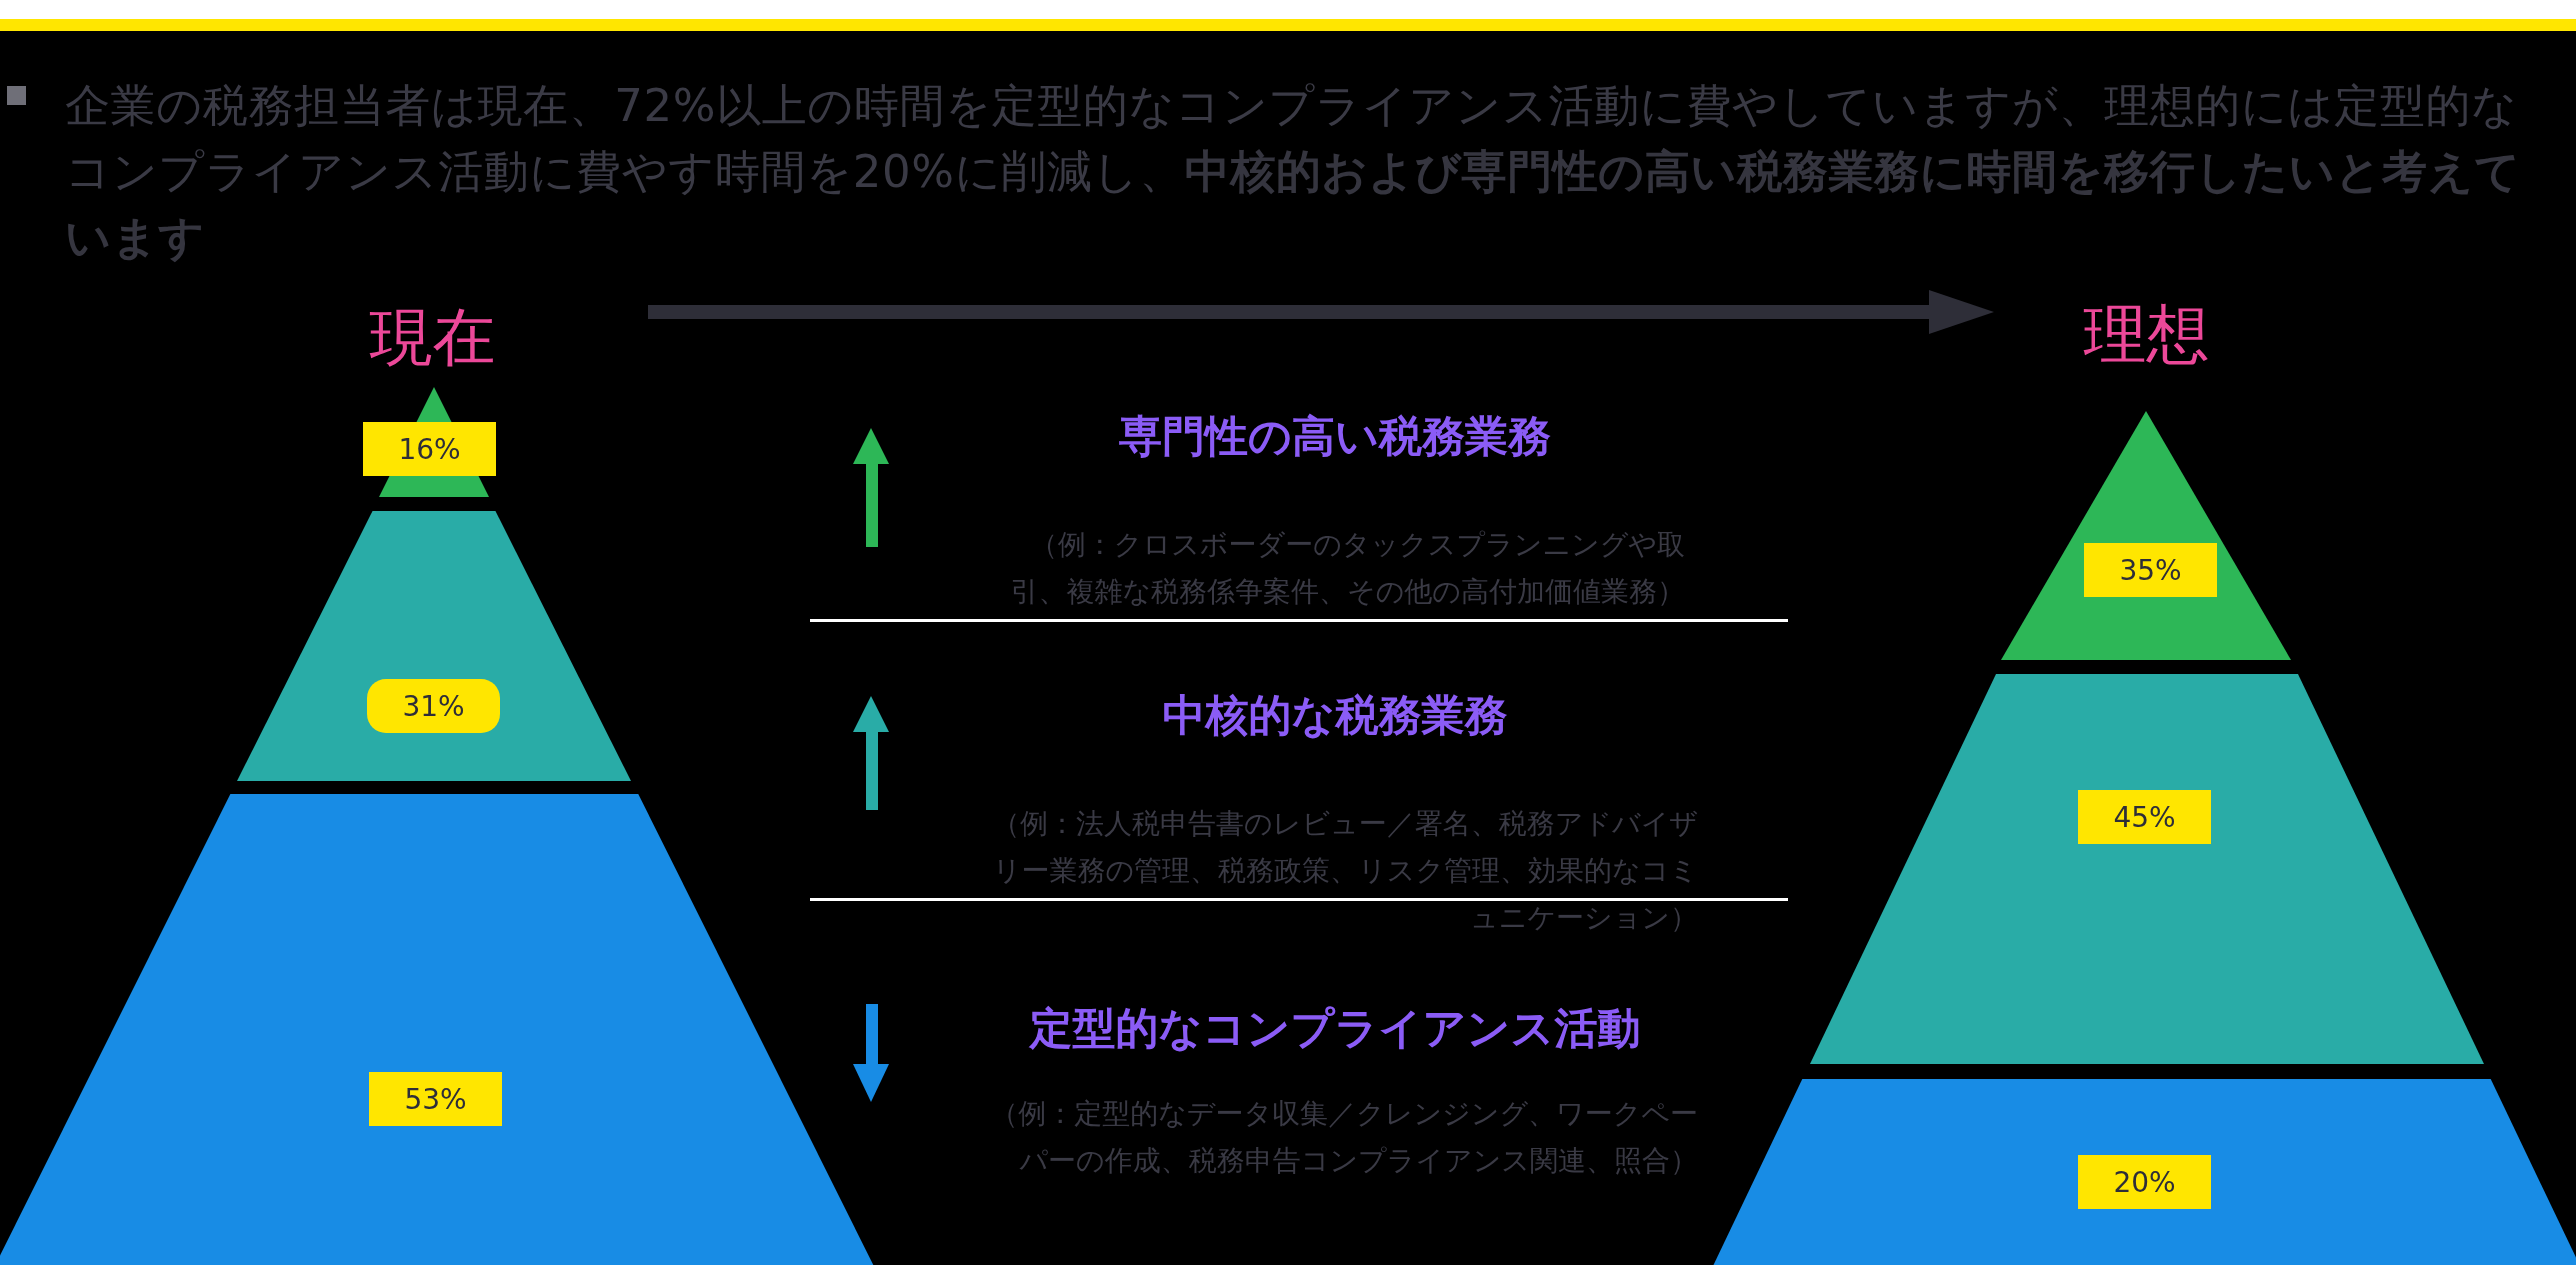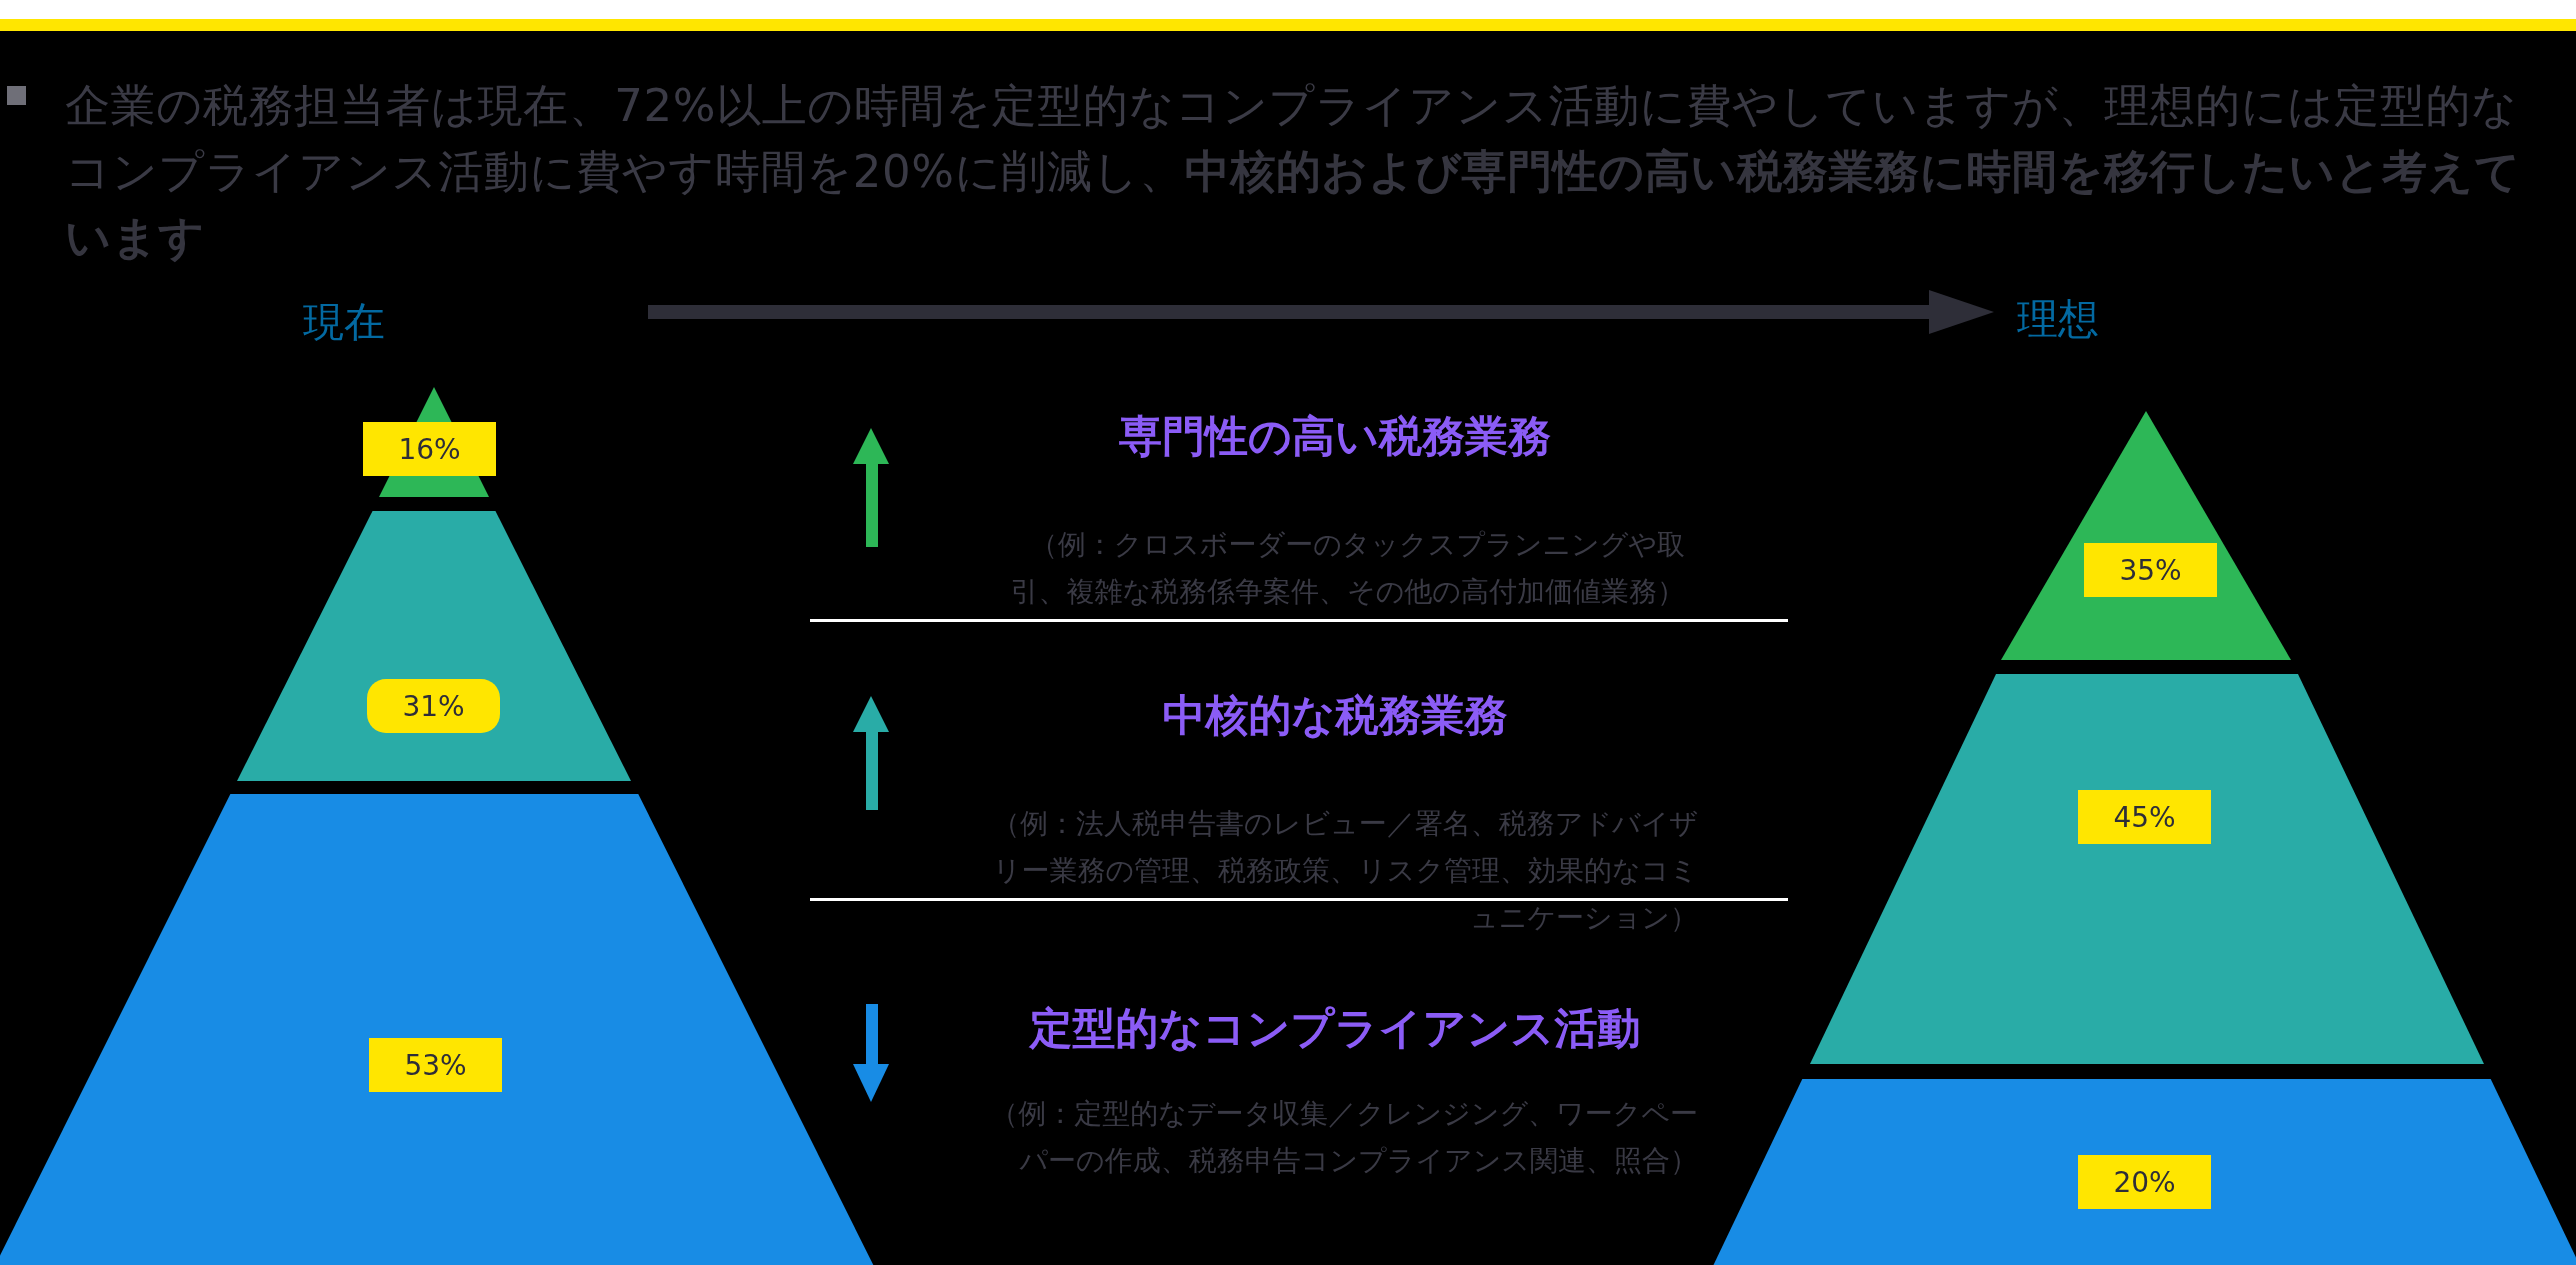--- a/index.html
+++ b/index.html
@@ -5,21 +5,21 @@
   html,body{margin:0;padding:0;background:#000;}
   body{width:2576px;height:1266px;position:relative;overflow:hidden;
        font-family:"DejaVu Sans","Liberation Sans",sans-serif;}
   .abs{position:absolute;}
   .strip-white{left:0;top:0;width:2576px;height:19.4px;background:#ffffff;}
   .accent-bar{left:0;top:19.4px;width:2576px;height:11.7px;background:#FFE600;}
   .bullet-sq{left:6.5px;top:86px;width:19.4px;height:19.4px;background:#6F6F78;}
   .headline{left:65px;top:73px;width:2488px;font-size:45px;line-height:66px;
             color:#3A3A45;letter-spacing:0.6px;}
   .headline b{font-weight:700;color:#35353F;}
-  .pyr-label{width:259px;font-size:41px;color:#0369a1;}
+  .pyr-label{width:259px;text-align:center;font-size:63px;color:#ec4899;}
   .seg{position:absolute;}
   .tri-up{clip-path:polygon(50% 0,100% 100%,0 100%);}
   .pct{position:absolute;width:133px;height:54px;background:#FFE600;
        display:flex;align-items:center;justify-content:center;
        font-size:28px;color:#2E2E38;}
   .main-arrow-shaft{left:648px;top:305px;width:1283px;height:14.3px;background:#2E2E38;}
   .main-arrow-head{left:1929px;top:290px;width:65px;height:44px;background:#2E2E38;
        clip-path:polygon(0 0,100% 50%,0 100%);}
   .cat-title{left:849px;width:972px;text-align:center;font-size:43px;
              font-weight:700;color:#8b5cf6;}
@@ -46,21 +46,21 @@
 <div class="seg tri-up" style="left:379px;top:387px;width:110px;height:110px;background:#2DB757;"></div>
 <div class="seg" style="left:237px;top:511px;width:394px;height:270px;background:#29ACA7;clip-path:polygon(34.4% 0,65.6% 0,100% 100%,0 100%);"></div>
 <div class="seg" style="left:-5.2px;top:794px;width:879px;height:472px;background:#188CE5;clip-path:polygon(26.8% 0,73.2% 0,100% 100%,0 100%);"></div>
 
 <div class="seg tri-up" style="left:2001px;top:411px;width:290px;height:249px;background:#2DB757;"></div>
 <div class="seg" style="left:1810px;top:674px;width:674px;height:390px;background:#29ACA7;clip-path:polygon(27.6% 0,72.4% 0,100% 100%,0 100%);"></div>
 <div class="seg" style="left:1713px;top:1079px;width:867px;height:187px;background:#188CE5;clip-path:polygon(10.3% 0,89.7% 0,100% 100%,0 100%);"></div>
 
 <div class="pct" style="left:363px;top:422px;">16%</div>
 <div class="pct" style="left:367px;top:679px;border-radius:19px;">31%</div>
-<div class="pct" style="left:369px;top:1038px;text-align:right;">53%</div>
+<div class="pct" style="left:369px;top:1072px;text-align:right;">53%</div>
 <div class="pct" style="left:2084px;top:543px;">35%</div>
 <div class="pct" style="left:2078px;top:790px;">45%</div>
 <div class="pct" style="left:2078px;top:1155px;">20%</div>
 
 <div class="abs divider" style="top:619px;"></div>
 <div class="abs divider" style="top:898px;"></div>
 
 <div class="seg arr-head-up" style="left:853px;top:428px;width:36px;height:36px;background:#2DB757;"></div>
 <div class="seg" style="left:866px;top:463px;width:11.7px;height:84px;background:#2DB757;"></div>
 <div class="abs cat-title" style="top:408px;">専門性の高い税務業務</div>

